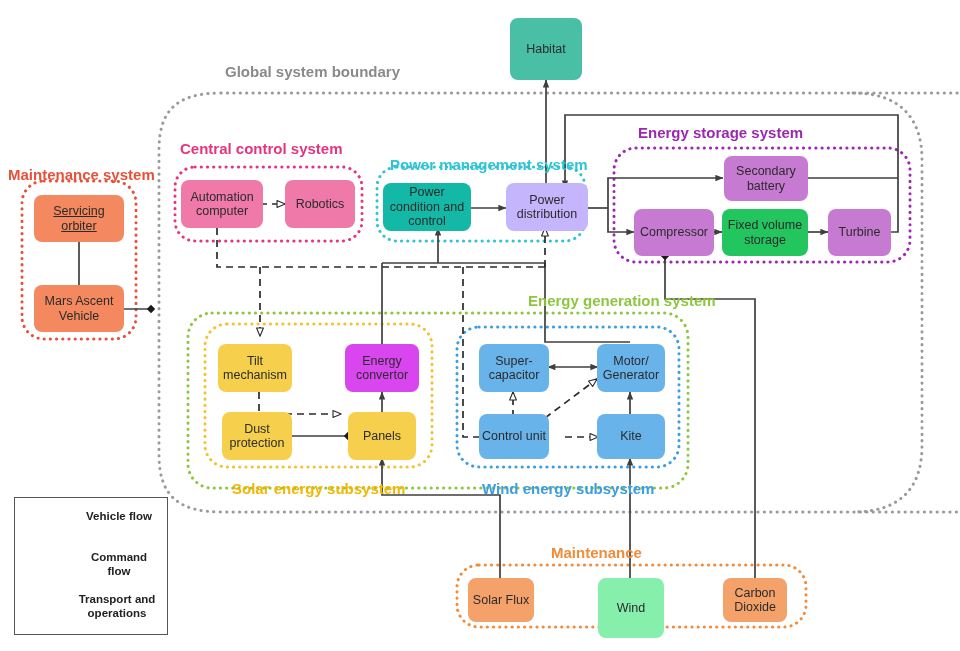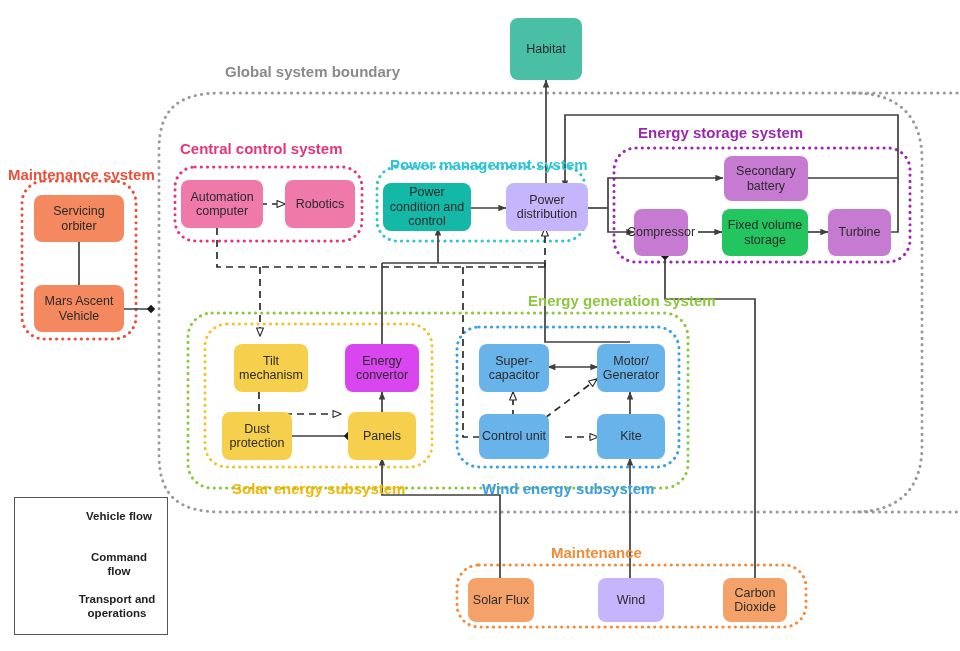--- a/index.html
+++ b/index.html
@@ -119,46 +119,46 @@
   <div class="grp-label" style="left:180px;top:140px;color:#e5347e;">Central control system</div>
   <div class="grp-label" style="left:378px;top:156px;color:#2ec4d4;margin-left:12px;">Power management system</div>
   <div class="grp-label" style="left:638px;top:124px;color:#9c27b0;">Energy storage system</div>
   <div class="grp-label" style="left:528px;top:292px;color:#8dc63f;">Energy generation system</div>
   <div class="grp-label" style="left:232px;top:480px;color:#f2b705;">Solar energy subsystem</div>
   <div class="grp-label" style="left:482px;top:480px;color:#3c9ee0;">Wind energy subsystem</div>
   <div class="grp-label" style="left:551px;top:544px;color:#f08c3a;">Maintenance</div>
 
   <div class="node" style="left:510px;top:18px;width:72px;height:62px;background:#49bfa5;">Habitat</div>
 
-  <div class="node" style="left:34px;top:195px;width:90px;height:47px;background:#f4885f;">Servicing orbiter</div>
+  <div class="node" style="left:34px;top:195px;width:90px;height:47px;background:#f4885f;text-decoration:underline;">Servicing orbiter</div>
   <div class="node" style="left:34px;top:285px;width:90px;height:47px;background:#f4885f;">Mars Ascent Vehicle</div>
 
   <div class="node" style="left:181px;top:180px;width:82px;height:48px;background:#ef79a8;">Automation computer</div>
   <div class="node" style="left:285px;top:180px;width:70px;height:48px;background:#ef79a8;">Robotics</div>
 
   <div class="node" style="left:383px;top:183px;width:88px;height:48px;background:#14b8a6;">Power condition and control</div>
   <div class="node" style="left:506px;top:183px;width:82px;height:48px;background:#c4b5fd;">Power distribution</div>
 
   <div class="node" style="left:724px;top:156px;width:84px;height:45px;background:#c77ad1;">Secondary battery</div>
-  <div class="node" style="left:634px;top:209px;width:54px;height:47px;background:#c77ad1;">Compressor</div>
+  <div class="node" style="left:634px;top:209px;width:80px;height:47px;background:#c77ad1;">Compressor</div>
   <div class="node" style="left:722px;top:209px;width:86px;height:47px;background:#22c55e;">Fixed volume storage</div>
   <div class="node" style="left:828px;top:209px;width:63px;height:47px;background:#c77ad1;">Turbine</div>
 
-  <div class="node" style="left:234px;top:344px;width:74px;height:48px;background:#f6d04d;">Tilt mechanism</div>
+  <div class="node" style="left:218px;top:344px;width:74px;height:48px;background:#f6d04d;">Tilt mechanism</div>
   <div class="node" style="left:345px;top:344px;width:74px;height:48px;background:#d946ef;">Energy convertor</div>
   <div class="node" style="left:222px;top:412px;width:70px;height:48px;background:#f6d04d;">Dust protection</div>
   <div class="node" style="left:348px;top:412px;width:68px;height:48px;background:#f6d04d;">Panels</div>
 
   <div class="node" style="left:479px;top:344px;width:70px;height:48px;background:#68b3ea;">Super-capacitor</div>
   <div class="node" style="left:597px;top:344px;width:68px;height:48px;background:#68b3ea;">Motor/ Generator</div>
   <div class="node" style="left:479px;top:414px;width:70px;height:45px;background:#68b3ea;">Control unit</div>
   <div class="node" style="left:597px;top:414px;width:68px;height:45px;background:#68b3ea;">Kite</div>
 
   <div class="node" style="left:468px;top:578px;width:66px;height:44px;background:#f4a26a;">Solar Flux</div>
-  <div class="node" style="left:598px;top:578px;width:66px;height:44px;background:#c4b5fd;">Wind</div>
+  <div class="node" style="left:598px;top:578px;width:66px;height:60px;background:#86efac;">Wind</div>
   <div class="node" style="left:723px;top:578px;width:64px;height:44px;background:#f4a26a;">Carbon Dioxide</div>
 
   <div id="legend-box" style="left:14px;top:497px;width:152px;height:136px;"></div>
   <div class="legend-text" style="left:80px;top:510px;width:78px;">Vehicle flow</div>
   <div class="legend-text" style="left:80px;top:551px;width:78px;">Command flow</div>
   <div class="legend-text" style="left:72px;top:593px;width:90px;">Transport and operations</div>
 
 </div>
 
 </body></html>

